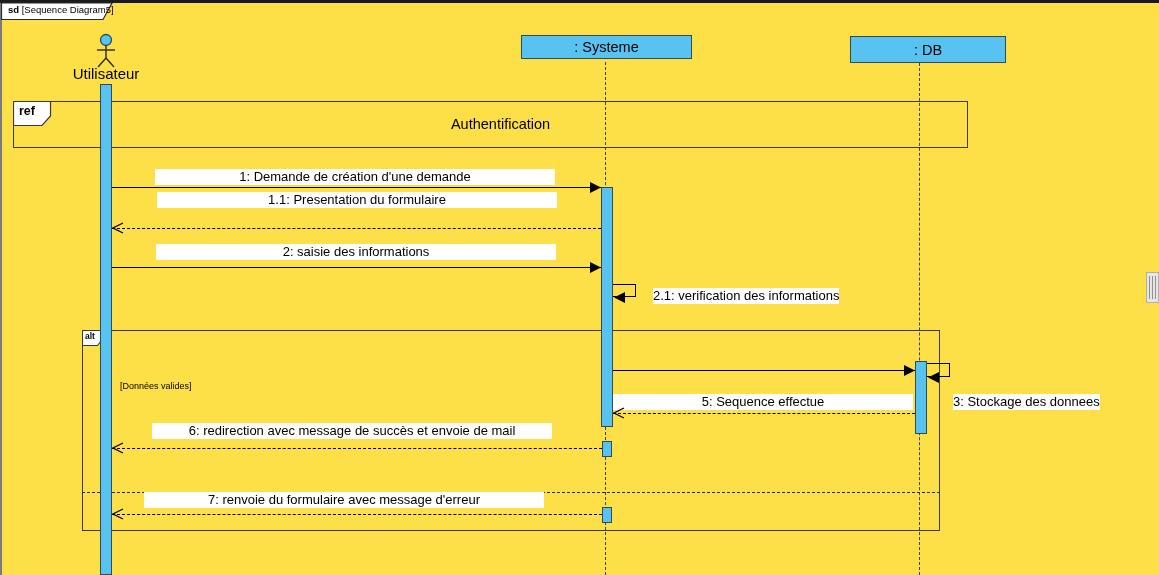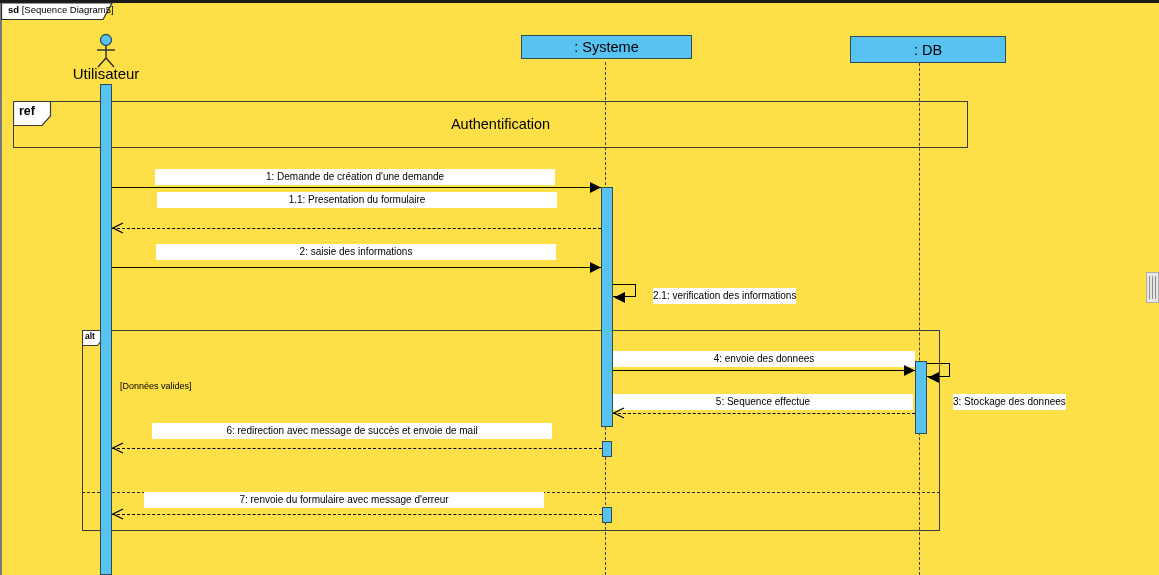--- a/index.html
+++ b/index.html
@@ -16,21 +16,21 @@
   .dash-v{width:0;border-left:1px dashed #3f3f3f;}
   .head{background:#58C2F0;border:1.5px solid #2f4a58;box-sizing:border-box;
         display:flex;align-items:center;justify-content:center;font-size:14.5px;z-index:6;}
   .activation{background:#58C2F0;border:1px solid #2f4a58;box-sizing:border-box;z-index:5;}
   
   .frag{border:1px solid #3a3a3a;box-sizing:border-box;z-index:2;background:transparent;}
   .frag-op{font-weight:bold;z-index:3;}
   .guard{font-size:9px;z-index:3;margin-top:31px;}
   .divider{border-top:1px dashed #2a2a2a;height:0;z-index:2;}
   
-  .mlabel{font-size:10px;background:#fff;z-index:4;line-height:16px;}
+  .mlabel{font-size:13px;background:#fff;z-index:4;line-height:16px;}
   .tc{text-align:center;}
   .nw{white-space:nowrap;}
   .line-solid{height:0;border-top:1.3px solid #000;z-index:3;}
   .line-dashed{height:0;border-top:1.3px dashed #000;z-index:3;}
   .loop{box-sizing:border-box;border:1.3px solid #000;border-left:none;z-index:3;background:transparent;}
   .ar{z-index:4;}
   .actor-label{font-size:15px;z-index:6;}
   .frag-name{font-size:14.5px;z-index:3;}
   
   .grip{left:1146px;top:272px;width:13px;height:31px;background:#e6e6e6;
@@ -102,21 +102,20 @@
   <div class="abs mlabel nw" style="left:653px;top:288px;">2.1: verification des informations</div>
 
   <div class="abs frag" style="left:82px;top:330px;width:858px;height:201px;"></div>
   <svg class="abs" style="left:82px;top:330px;z-index:3" width="24" height="18">
     <polygon points="0.5,0.5 20.5,0.5 20.5,9 15.5,15.5 0.5,15.5" fill="#ffffff" stroke="#3a3a3a" stroke-width="1.1"></polygon>
   </svg>
   <div class="abs frag-op" style="left:85px;top:331px;font-size:8.5px;">alt</div>
   <div class="abs guard" style="left:120px;top:350px;">[Données valides]</div>
   <div class="abs divider" style="left:82px;top:492px;width:858px;"></div>
 
-  <div class="abs mlabel tc" style="left:613px;top:351px;width:302px;">4: envoie des donnees</div>
   <div class="abs line-solid" style="left:613px;top:370px;width:302px;"></div>
   <svg class="abs ar" style="left:904px;top:365px;" width="11" height="11">
     <path d="M0,0 L11,5.5 L0,11 Z" fill="#000"></path>
   </svg>
 
   <div class="abs loop" style="left:927px;top:363px;width:23px;height:14px;"></div>
   <svg class="abs ar" style="left:928px;top:372px;" width="11" height="11">
     <path d="M11,0 L0,5.5 L11,11 Z" fill="#000"></path>
   </svg>
   <div class="abs mlabel nw" style="left:953px;top:394px;">3: Stockage des donnees</div>

